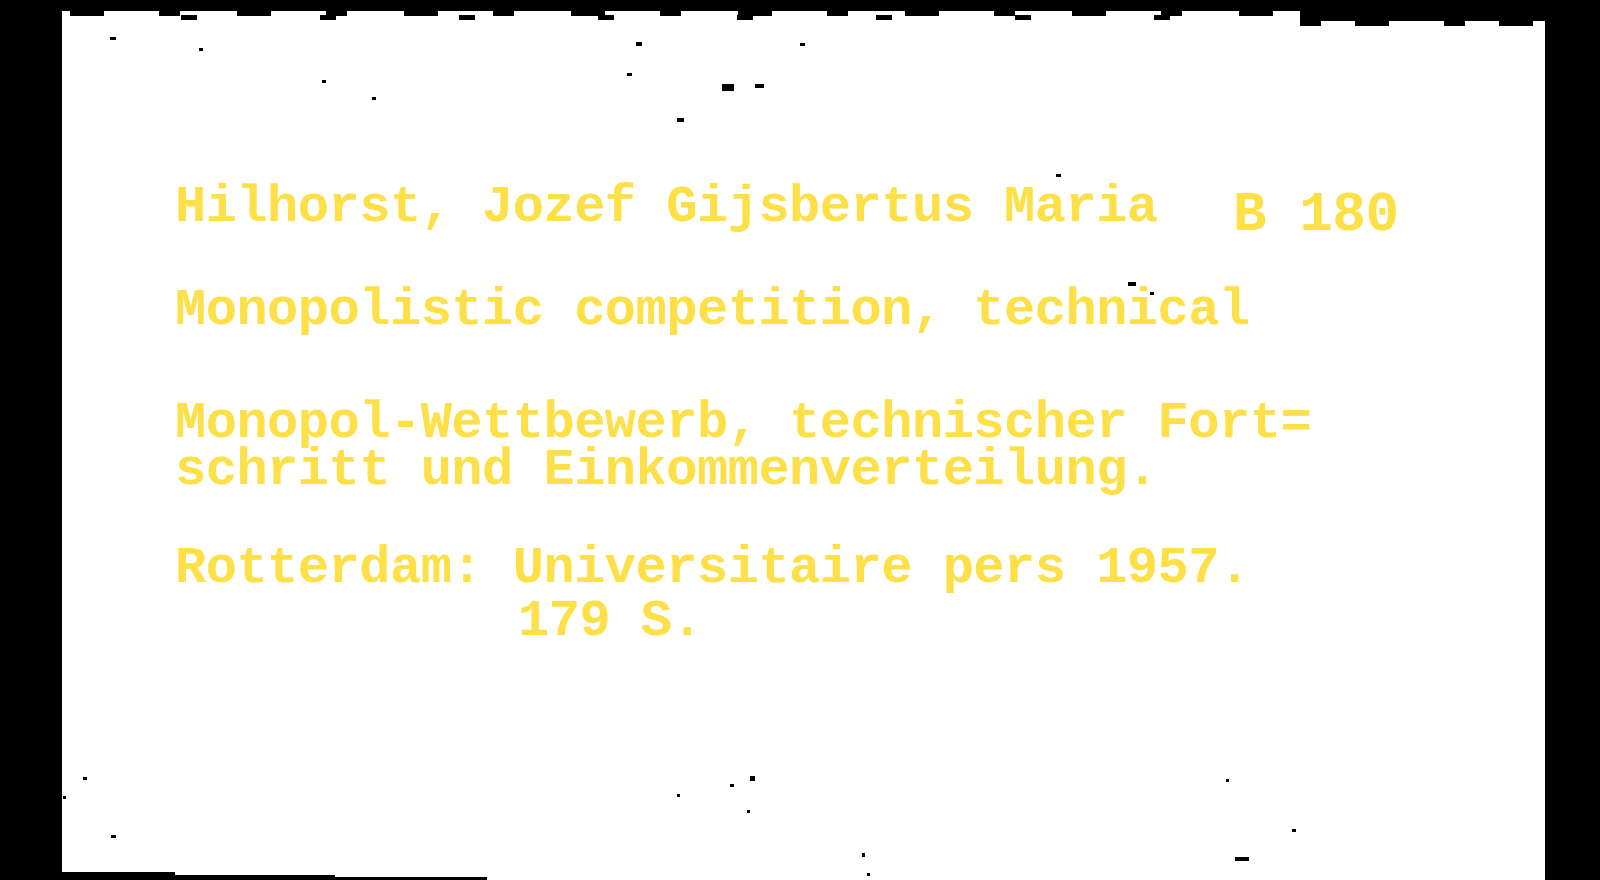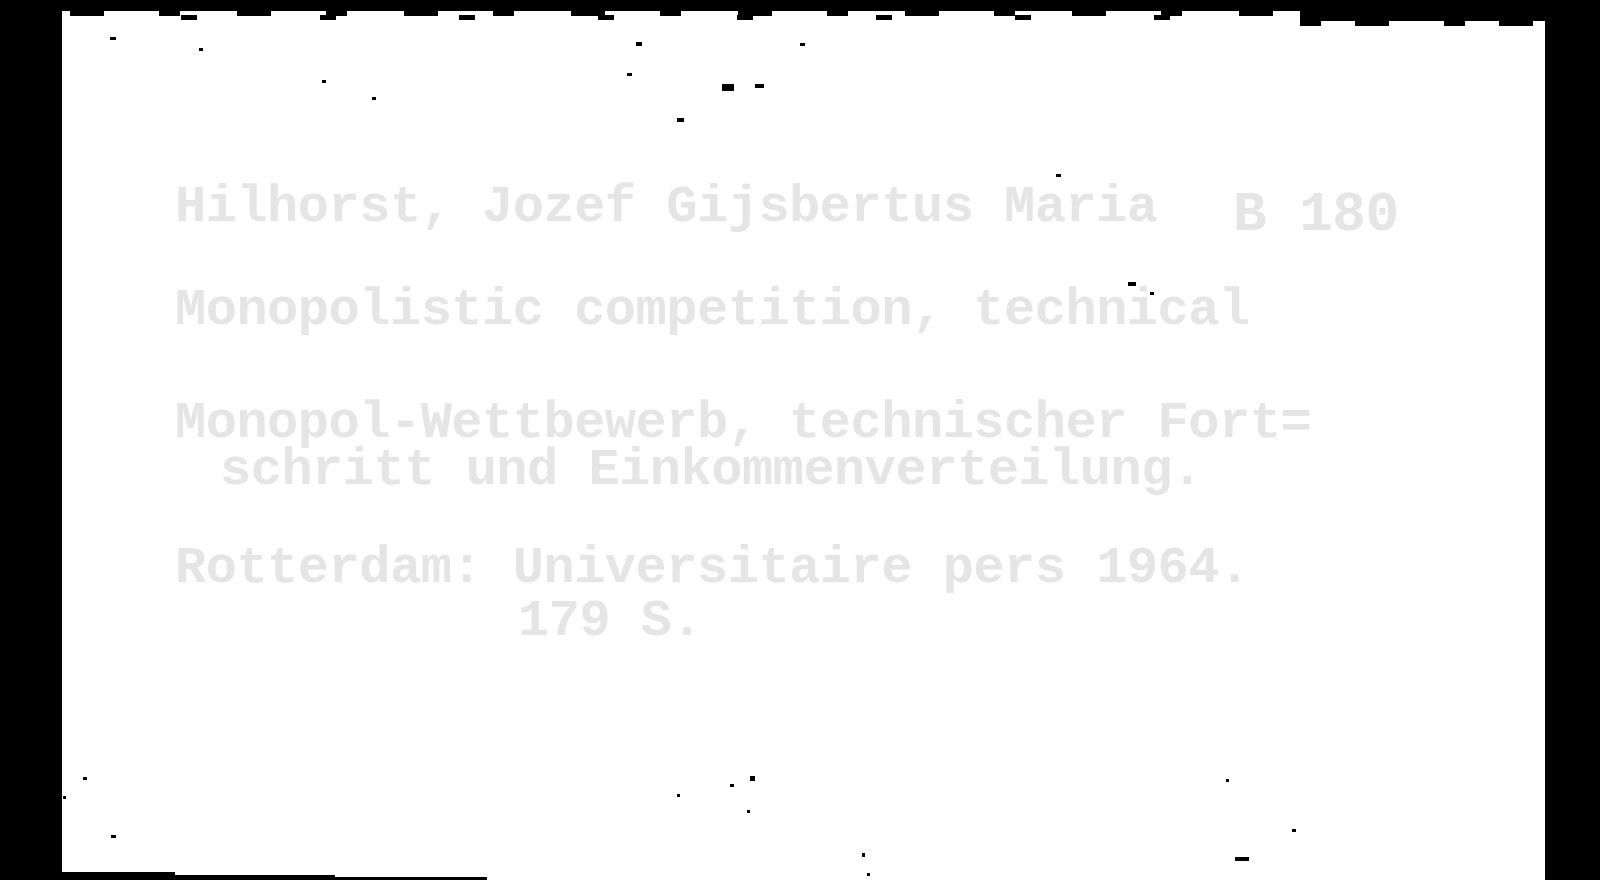--- a/index.html
+++ b/index.html
@@ -45,33 +45,33 @@
   #ragged-3 { left: 1300px; top: 21px; width: 245px;
     background: repeating-linear-gradient(90deg,
       #000 0 21px, transparent 21px 55px, #000 55px 89px, transparent 89px 144px); }
   
   #bottom-strip-1 { left: 0px;   top: 872px; width: 175px; height: 8px; }
   #bottom-strip-2 { left: 175px; top: 875px; width: 160px; height: 5px; }
   #bottom-strip-3 { left: 335px; top: 877px; width: 152px; height: 3px; }
   
   .line {
     position: absolute;
-    color: #e5e5e5;
+    color: #fde047;
     font-size: 52px;
     font-weight: bold;
     line-height: 1;
     white-space: pre;
     letter-spacing: -0.5px;
   }
   #author-line      { left: 175px; top: 182px; }
   #call-number      { left: 1233px; top: 187px; font-size: 56px; }
   #title-en-line-1  { left: 175px; top: 285px; text-align: right; }
   #title-en-line-2  { left: 175px; top: 331px; }
   #title-de-line-1  { left: 175px; top: 398px; }
-  #title-de-line-2  { left: 175px; top: 445px; margin-left: 45px; }
+  #title-de-line-2  { left: 175px; top: 445px; }
   #imprint-line-1   { left: 175px; top: 543px; }
   #imprint-line-2   { left: 518px; top: 596px; }
   
   .speck { position: absolute; background: #000; }
 </style>
 </head>
 <body>
 
 <div id="scan">
 
@@ -91,21 +91,21 @@
   <div class="border" id="bottom-strip-3"></div>
 
   <div class="line" id="author-line">Hilhorst, Jozef Gijsbertus Maria</div>
   <div class="line" id="call-number">B 180</div>
 
   <div class="line" id="title-en-line-1">Monopolistic competition, technical</div>
 
   <div class="line" id="title-de-line-1">Monopol-Wettbewerb, technischer Fort=</div>
   <div class="line" id="title-de-line-2">schritt und Einkommenverteilung.</div>
 
-  <div class="line" id="imprint-line-1">Rotterdam: Universitaire pers 1964.</div>
+  <div class="line" id="imprint-line-1">Rotterdam: Universitaire pers 1957.</div>
   <div class="line" id="imprint-line-2">179 S.</div>
 
   <div id="specks">
       <div class="speck" style="left: 110px; top: 37px; width: 6px; height: 3px;"></div>
       <div class="speck" style="left: 199px; top: 48px; width: 4px; height: 3px;"></div>
       <div class="speck" style="left: 322px; top: 80px; width: 4px; height: 3px;"></div>
       <div class="speck" style="left: 372px; top: 97px; width: 4px; height: 3px;"></div>
       <div class="speck" style="left: 636px; top: 42px; width: 6px; height: 4px;"></div>
       <div class="speck" style="left: 800px; top: 43px; width: 5px; height: 3px;"></div>
       <div class="speck" style="left: 627px; top: 73px; width: 5px; height: 3px;"></div>

